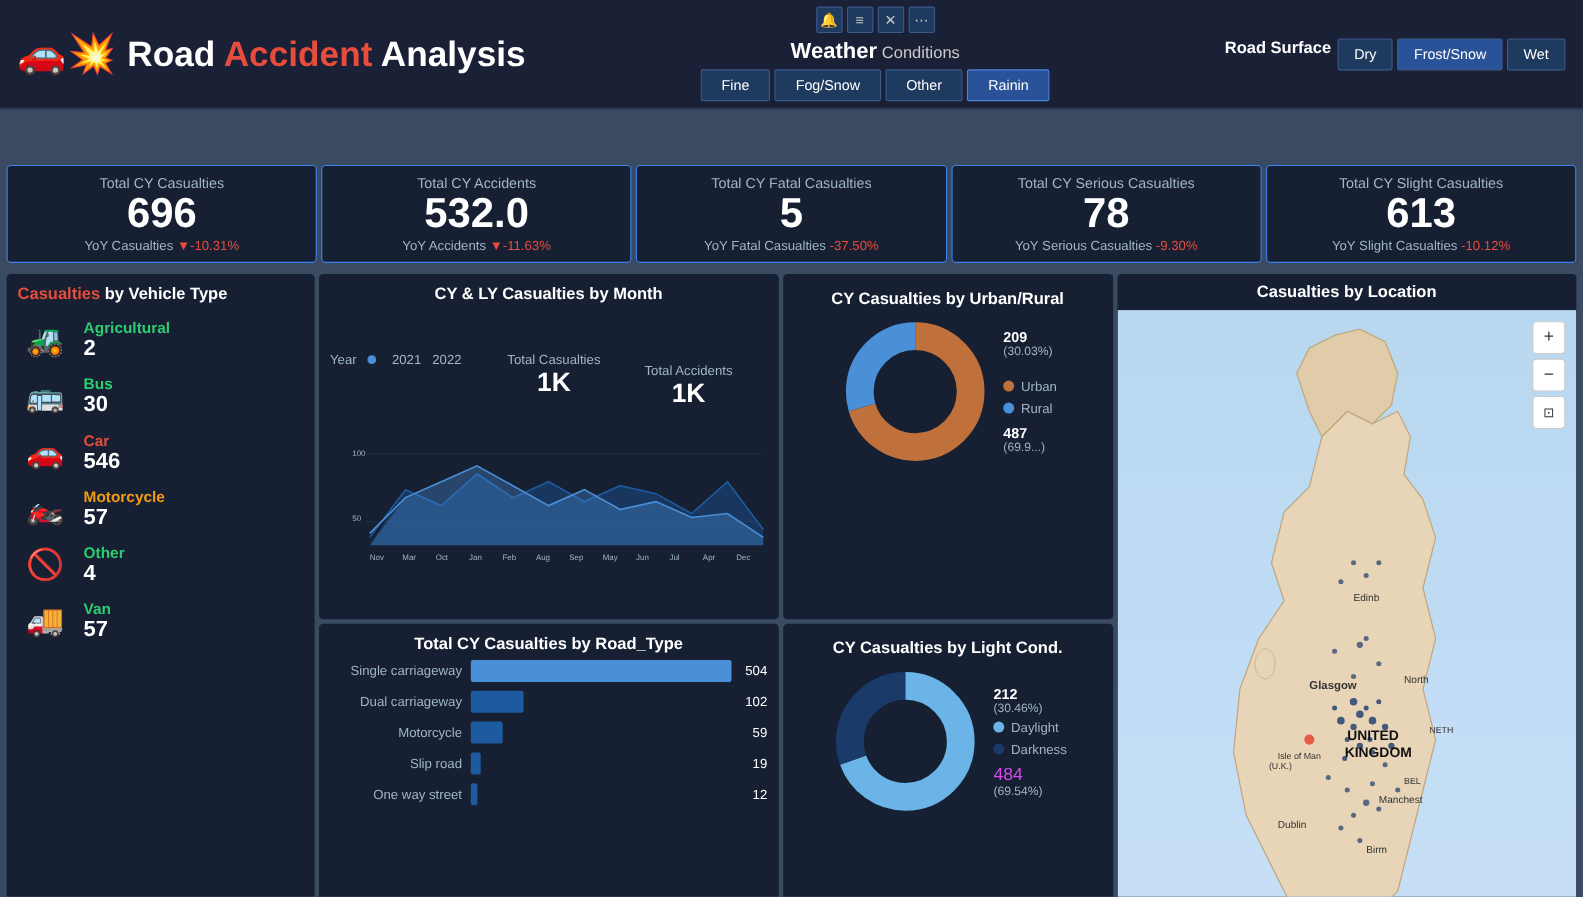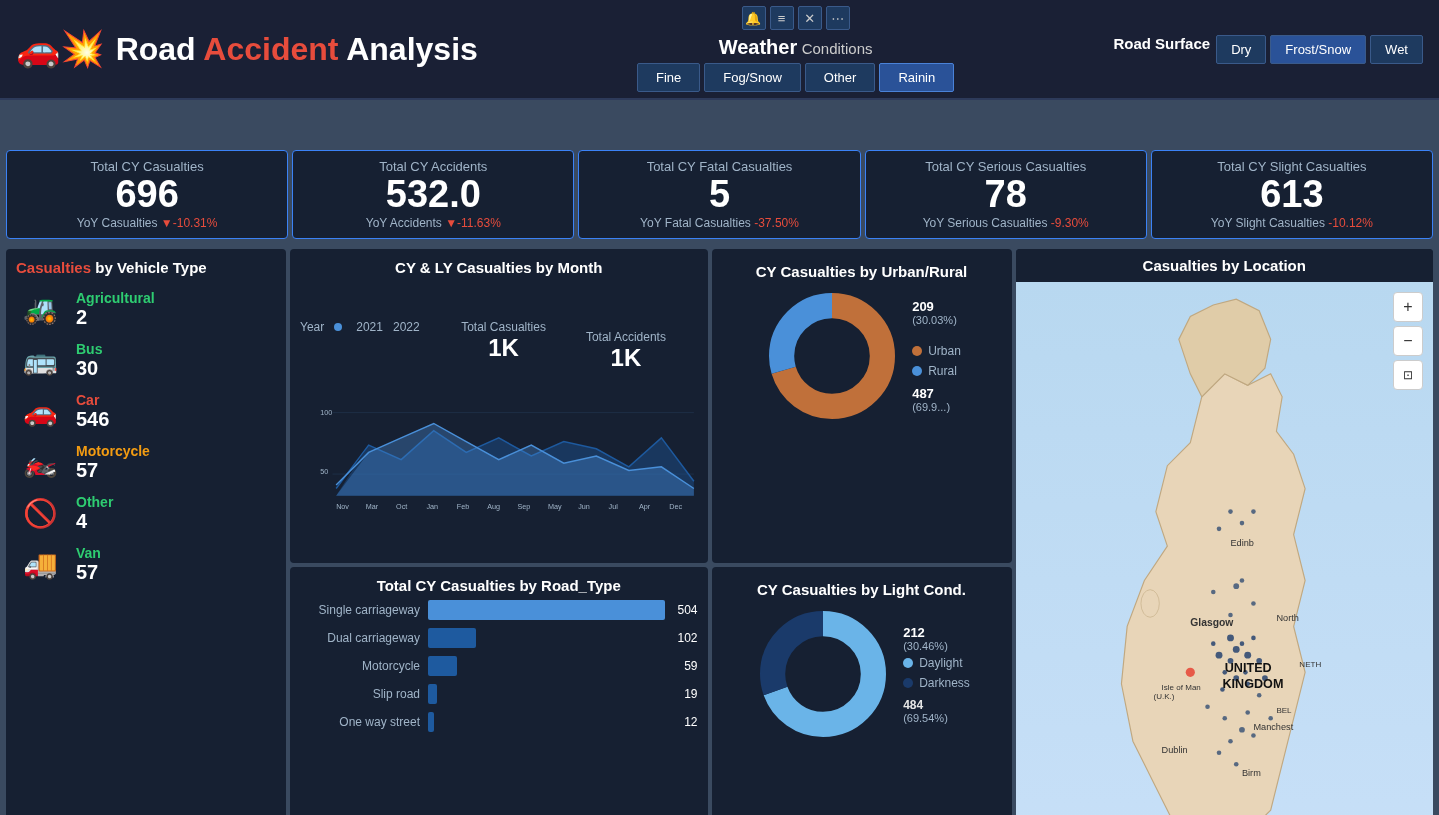--- a/index.html
+++ b/index.html
@@ -370,21 +370,21 @@
             <div class="legend-item">
               <div class="legend-dot" style="background:#6ab4e8;"></div>
               <span>Daylight</span>
             </div>
             <div class="legend-item">
               <div class="legend-dot" style="background:#1a3a6a;"></div>
               <span>Darkness</span>
             </div>
           </div>
           <div style="color:#a0b4c8; font-size:11px; margin-top:8px;">
-            <span style="color:#e5e5e5; font-size:12px; font-weight:700;">484</span><br>
+            <span style="color:#d946ef; font-size:16px; font-weight:400;">484</span><br>
             <span>(69.54%)</span>
           </div>
         </div>
       </div>
     </div>
   </div>
 
   <div class="map-panel">
     <div class="map-panel-title">Casualties by Location</div>
     <div class="map-area">

